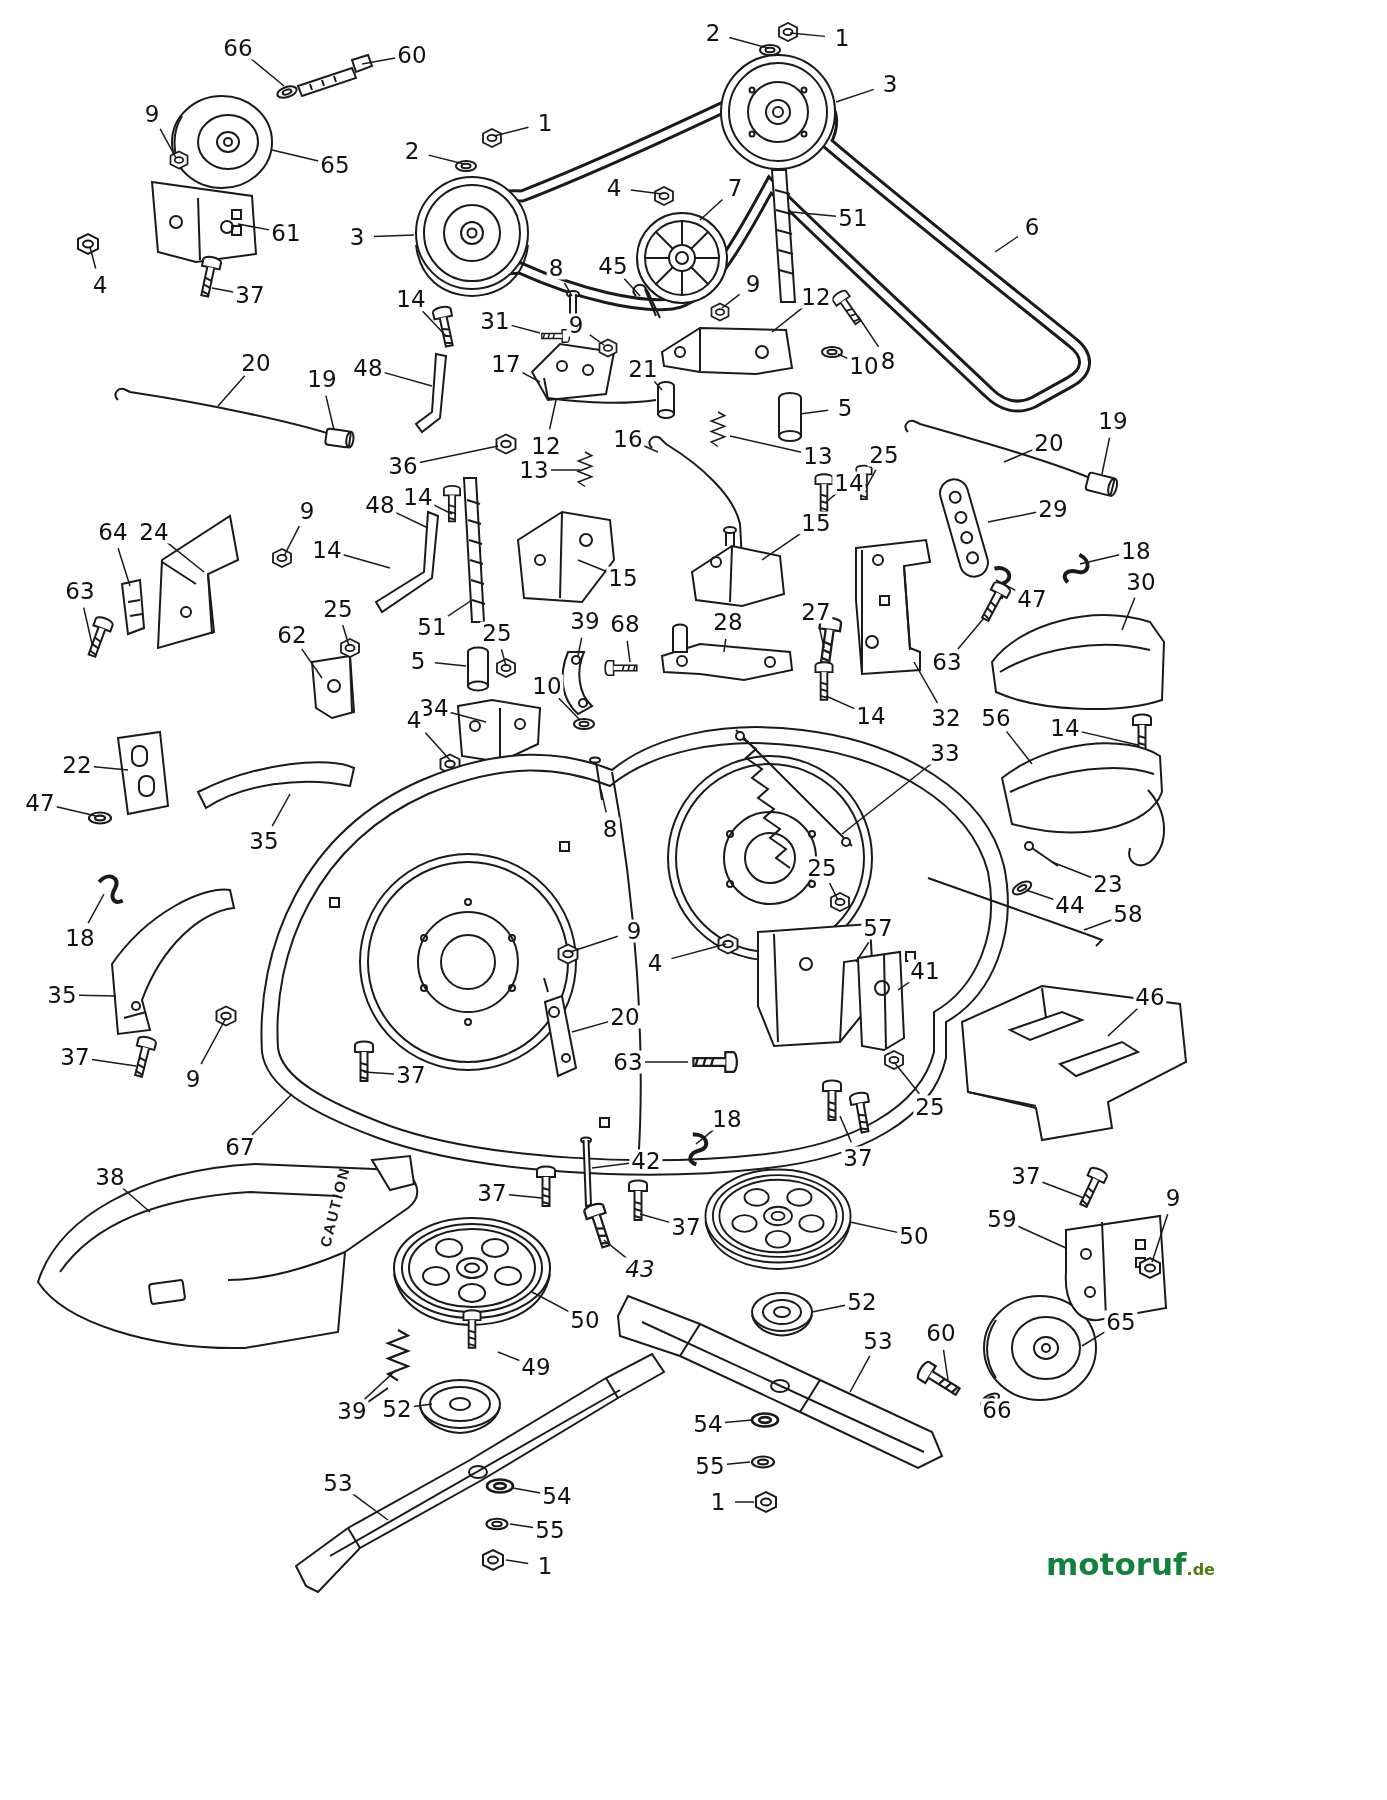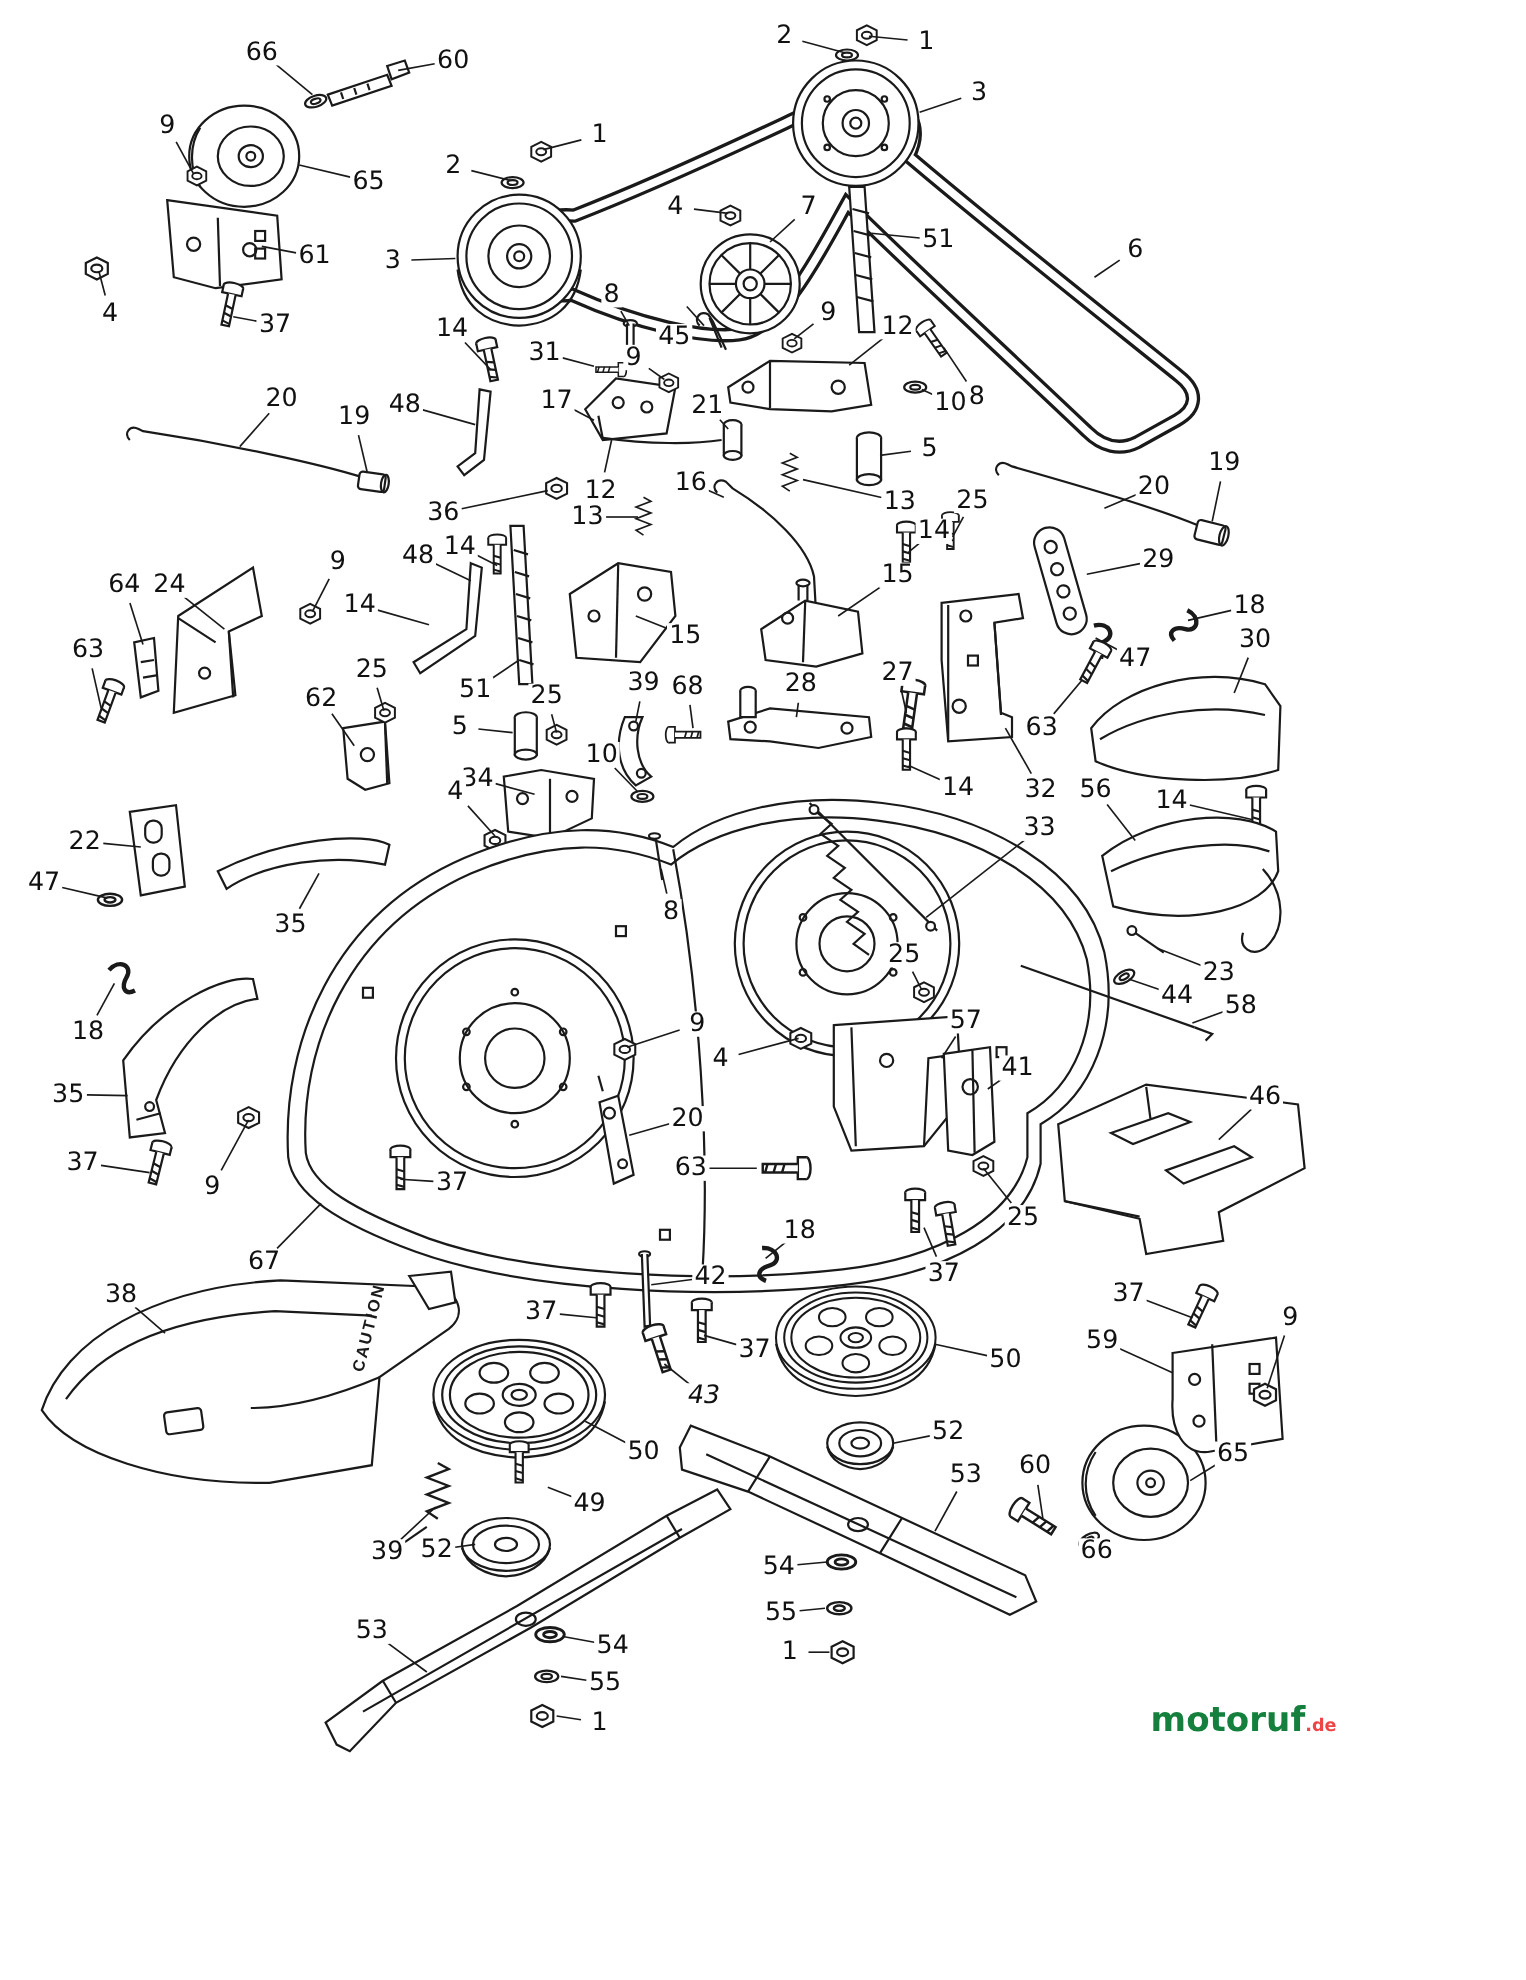--- a/index.html
+++ b/index.html
@@ -601,21 +601,21 @@
       <span class="callout" style="left: 335px; top: 165px;">65</span>
       <span class="callout" style="left: 614px; top: 188px;">4</span>
       <span class="callout" style="left: 735px; top: 188px;">7</span>
       <span class="callout" style="left: 853px; top: 218px;">51</span>
       <span class="callout" style="left: 1032px; top: 227px;">6</span>
       <span class="callout" style="left: 286px; top: 233px;">61</span>
       <span class="callout" style="left: 357px; top: 237px;">3</span>
       <span class="callout" style="left: 100px; top: 285px;">4</span>
       <span class="callout" style="left: 250px; top: 295px;">37</span>
       <span class="callout" style="left: 556px; top: 268px;">8</span>
-      <span class="callout" style="left: 613px; top: 266px; margin-top: 40px;">45</span>
+      <span class="callout" style="left: 613px; top: 266px;">45</span>
       <span class="callout" style="left: 753px; top: 284px;">9</span>
       <span class="callout" style="left: 816px; top: 297px;">12</span>
       <span class="callout" style="left: 411px; top: 299px;">14</span>
       <span class="callout" style="left: 495px; top: 321px;">31</span>
       <span class="callout" style="left: 576px; top: 325px;">9</span>
       <span class="callout" style="left: 864px; top: 366px;">10</span>
       <span class="callout" style="left: 888px; top: 361px;">8</span>
       <span class="callout" style="left: 506px; top: 364px;">17</span>
       <span class="callout" style="left: 643px; top: 369px;">21</span>
       <span class="callout" style="left: 256px; top: 363px;">20</span>
@@ -707,16 +707,16 @@
       <span class="callout" style="left: 708px; top: 1424px;">54</span>
       <span class="callout" style="left: 710px; top: 1466px;">55</span>
       <span class="callout" style="left: 338px; top: 1483px;">53</span>
       <span class="callout" style="left: 718px; top: 1502px;">1</span>
       <span class="callout" style="left: 557px; top: 1496px;">54</span>
       <span class="callout" style="left: 550px; top: 1530px;">55</span>
       <span class="callout" style="left: 545px; top: 1566px;">1</span>
     </div>
 
   <div class="watermark">
-    <span class="wm-brand" style="color: #15803d;">motoruf</span><span class="wm-tld" style="color: #ef4444;">.de</span>
+    <span class="wm-brand" style="color: #15803d;">motoruf</span><span class="wm-tld" style="color: #4d7c0f;">.de</span>
   </div>
 
 </div>
 
 </body></html>

